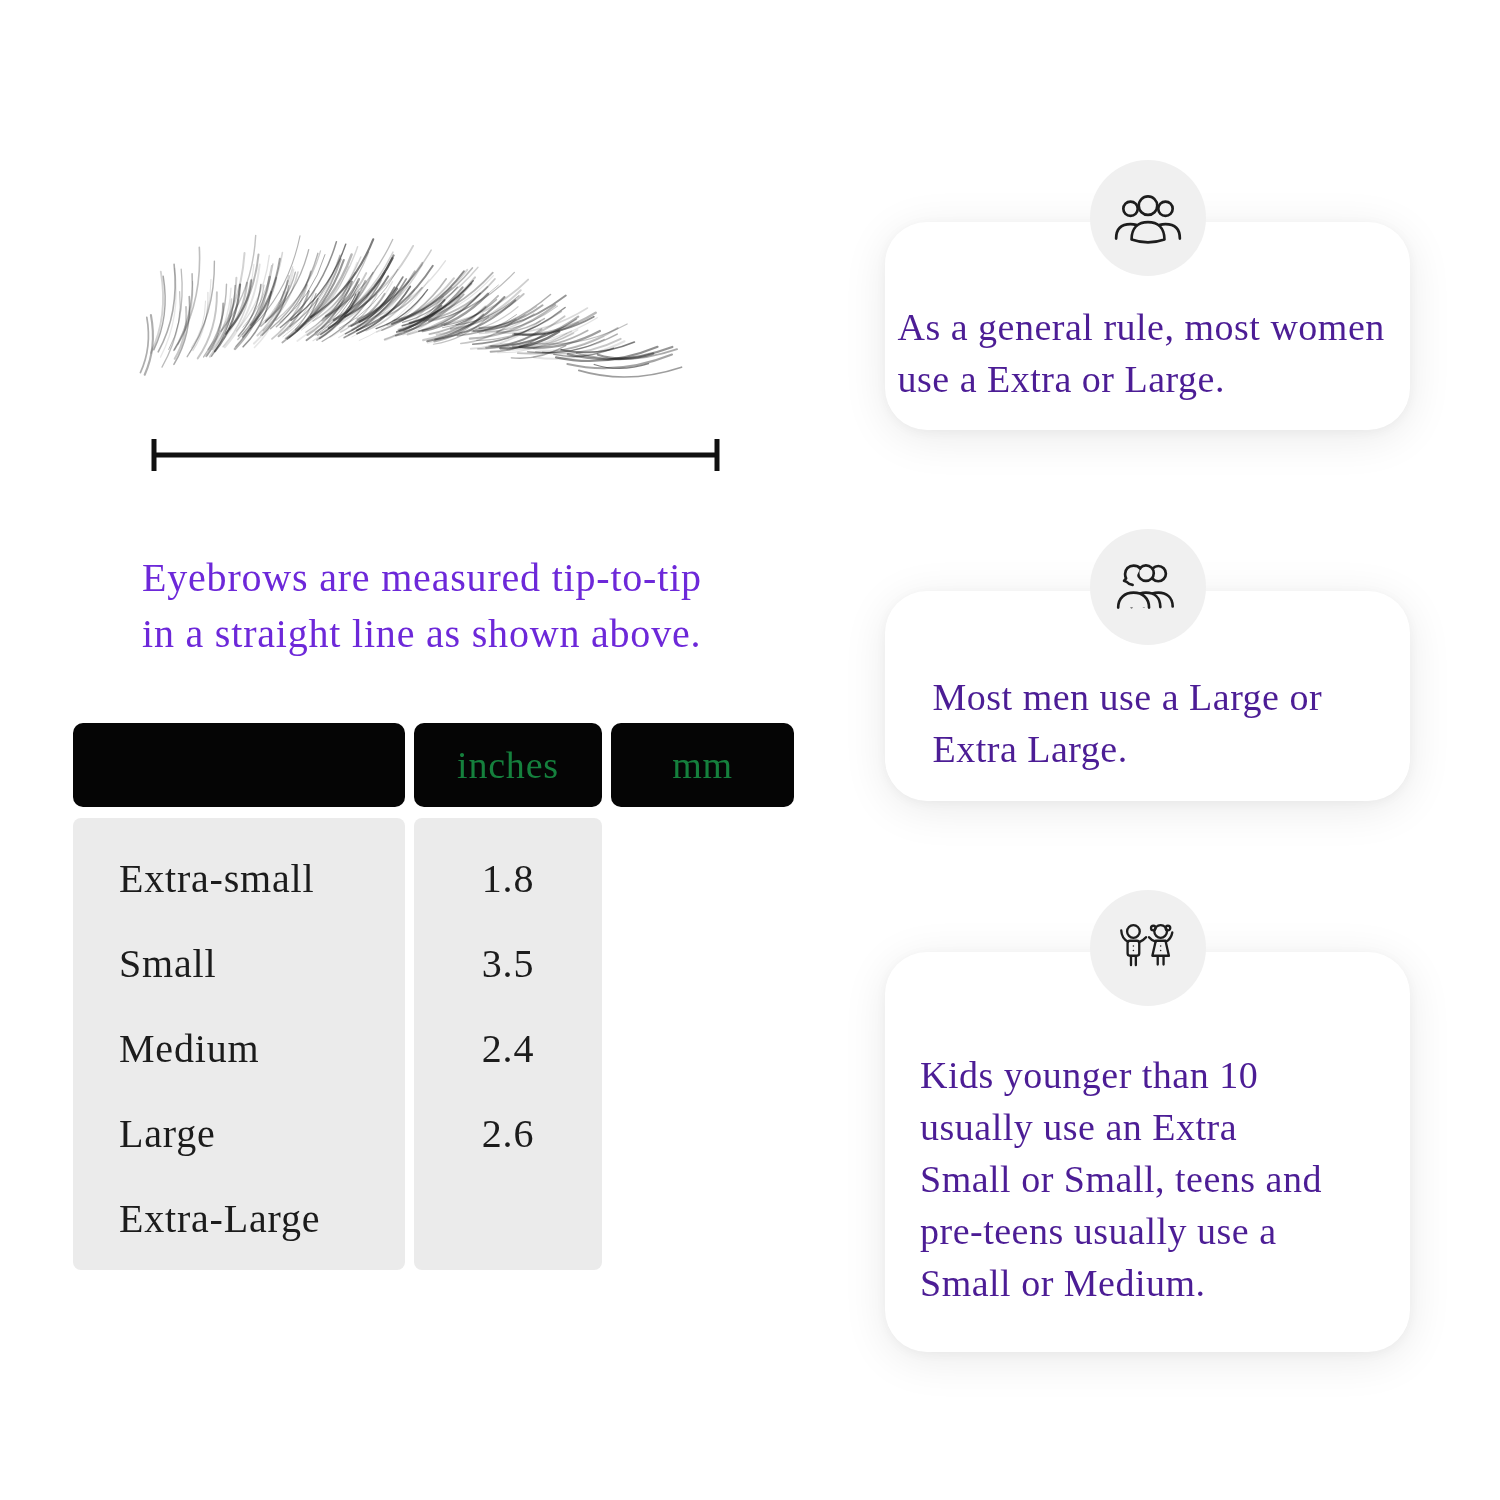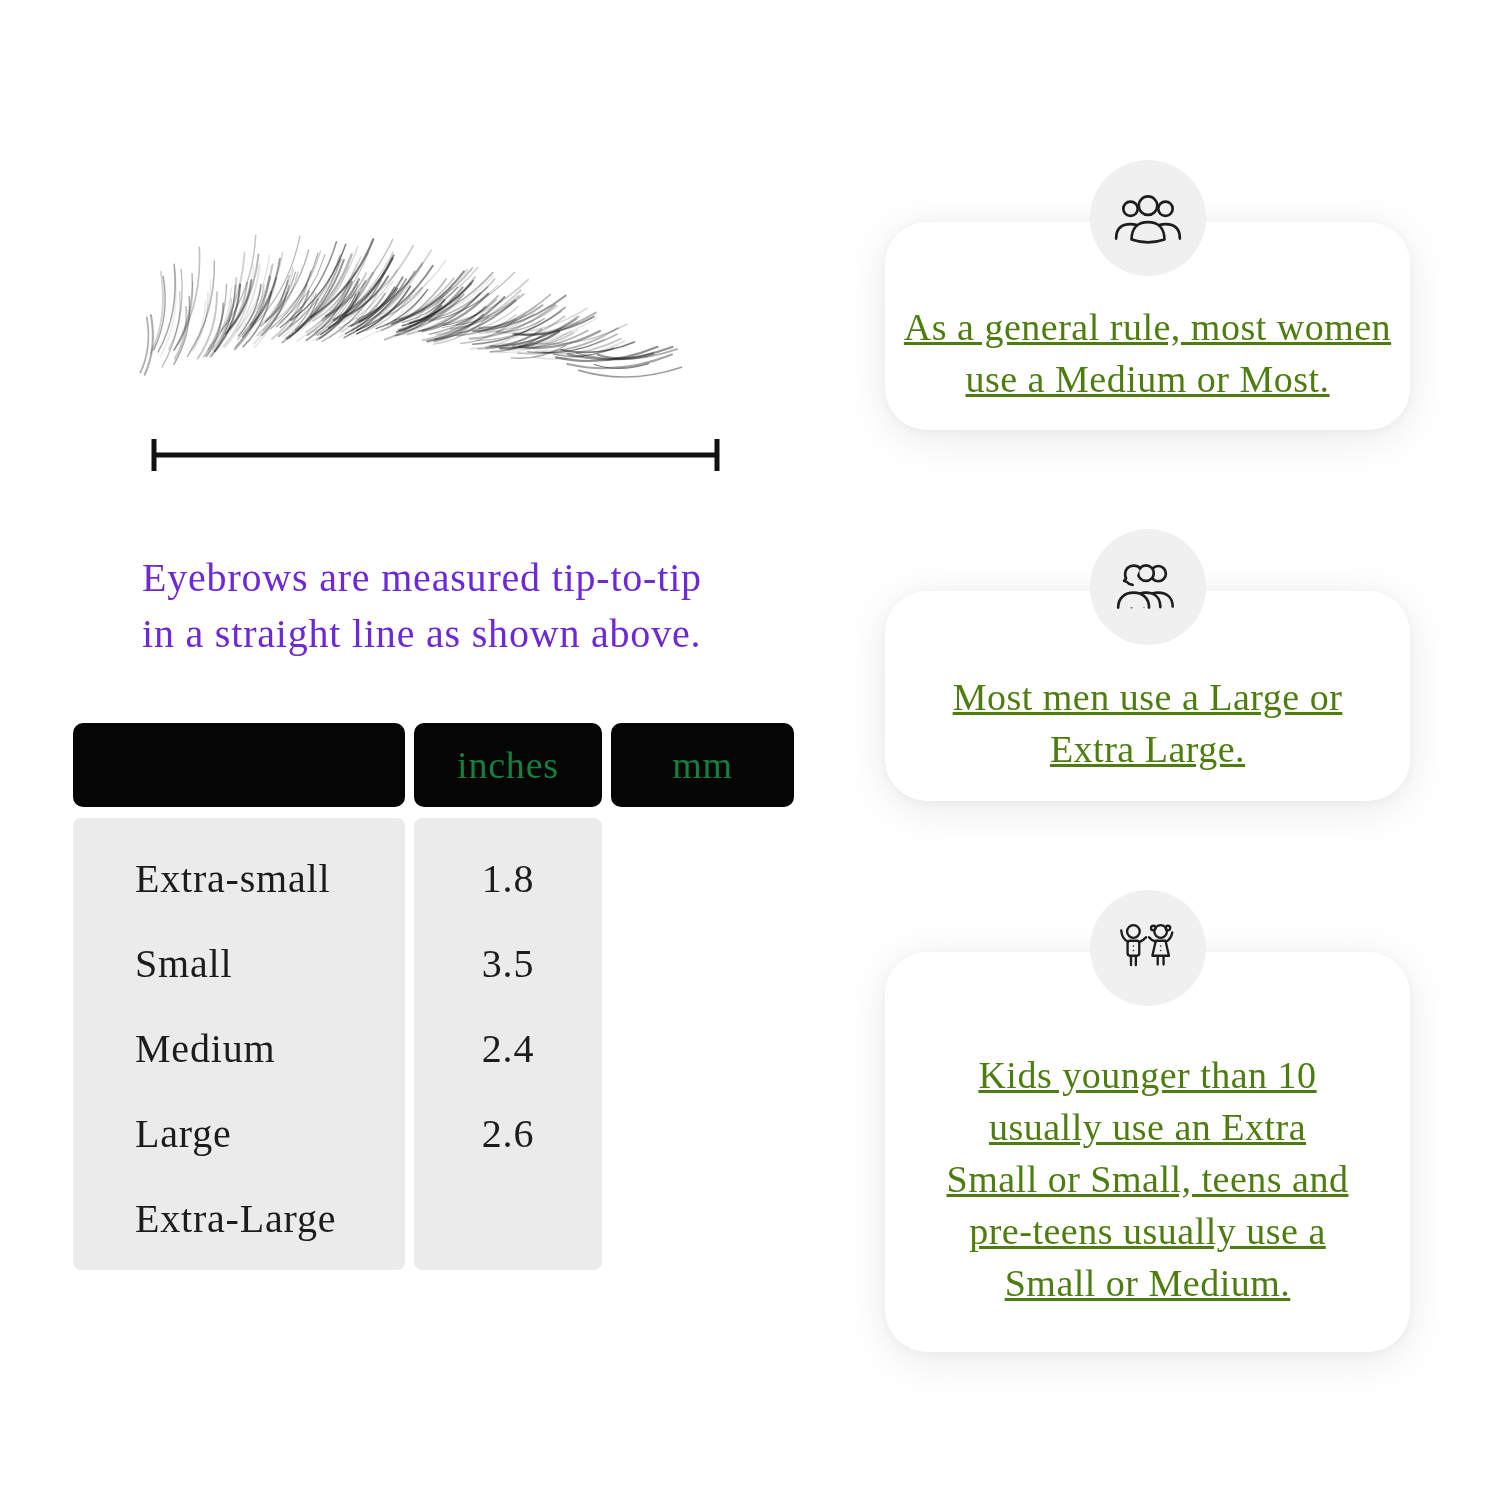--- a/index.html
+++ b/index.html
@@ -11,34 +11,34 @@
   .brow-svg{position:absolute;left:120px;top:250px;overflow:visible;}
   .caption{position:absolute;left:142px;top:550px;font-size:40px;line-height:56px;letter-spacing:.8px;color:#6d28d9;}
   
   .size-table{position:absolute;left:73px;top:723px;width:721px;}
   .t-head{display:grid;grid-template-columns:332px 188px 183px;column-gap:9px;}
   .t-head .hcell{background:#050505;height:84px;border-radius:10px;color:#15803d;
     font-size:38px;line-height:84px;text-align:center;letter-spacing:.8px;}
   .t-body{display:grid;grid-template-columns:332px 188px 183px;column-gap:9px;margin-top:11px;}
   .t-col{background:#ebebeb;border-radius:8px;padding:18px 0 9px 0;}
   .t-cell{height:85px;font-size:40px;letter-spacing:.8px;color:#1c1c1c;display:flex;align-items:center;}
-  .t-col.labels .t-cell{padding-left:62px;}
+  .t-col.labels .t-cell{padding-left:46px;}
   .t-col.nums .t-cell{justify-content:center;}
   
   .card{position:absolute;left:885px;width:525px;background:#ffffff;border-radius:42px;
     box-shadow:0 8px 45px rgba(0,0,0,.085),0 2px 12px rgba(0,0,0,.04);
     display:flex;align-items:center;justify-content:center;}
   .card-1{top:222px;height:208px;}
   .card-2{top:591px;height:210px;}
   .card-3{top:952px;height:400px;}
   .badge{position:absolute;top:-62px;left:50%;transform:translateX(-50%);
     width:116px;height:116px;border-radius:50%;background:#f0f0f0;
     display:flex;align-items:center;justify-content:center;}
   .card-text{padding-top:54px;font-size:38px;line-height:52px;letter-spacing:.5px;
-    color:#4d7c0f;text-align:center;text-decoration:underline;}
+    color:#4c1d95;}
 </style>
 </head>
 <body>
 
 <div class="canvas">
 
   <svg class="brow-svg" width="700" height="230" viewBox="0 0 700 230">
     <g id="hairs">
         <path d="M24.7 124.7 Q37.0 97.3 30.9 65.0" stroke="rgba(35,35,35,0.37)" stroke-width="2.1" fill="none" stroke-linecap="round"></path>
         <path d="M31.0 102.9 Q48.4 65.9 40.8 21.7" stroke="rgba(35,35,35,0.20)" stroke-width="1.9" fill="none" stroke-linecap="round"></path>
@@ -293,21 +293,21 @@
           <path d="M5 47 c0-10 5-14 14-14 c4 0 7 1 9 3"></path>
           <circle cx="53" cy="18" r="7"></circle>
           <path d="M67 47 c0-10 -5-14 -14-14 c-4 0 -7 1 -9 3"></path>
           <circle cx="36" cy="15" r="9" fill="#f0f0f0"></circle>
           <path d="M20 48 c0-12 7-17 16-17 c9 0 16 5 16 17 c-10 3.5 -22 3.5 -32 0 Z" fill="#f0f0f0"></path>
         </g>
       </svg>
     </div>
     <div class="card-text" style="width:500px">
       <div>As a general rule, most women</div>
-      <div>use a Medium or Most.</div>
+      <div>use a Extra or Large.</div>
     </div>
   </div>
 
   <div class="card card-2">
     <div class="badge">
       <svg width="74" height="56" viewBox="0 0 72 54">
         <g fill="none" stroke="#1d1d1d" stroke-width="2.6" stroke-linecap="round" stroke-linejoin="round">
           <circle cx="46" cy="14" r="7.4"></circle>
           <path d="M32 46 c0-9 6-13.5 14-13.5 c8 0 14 4.5 14 13.5"></path>
           <g>

